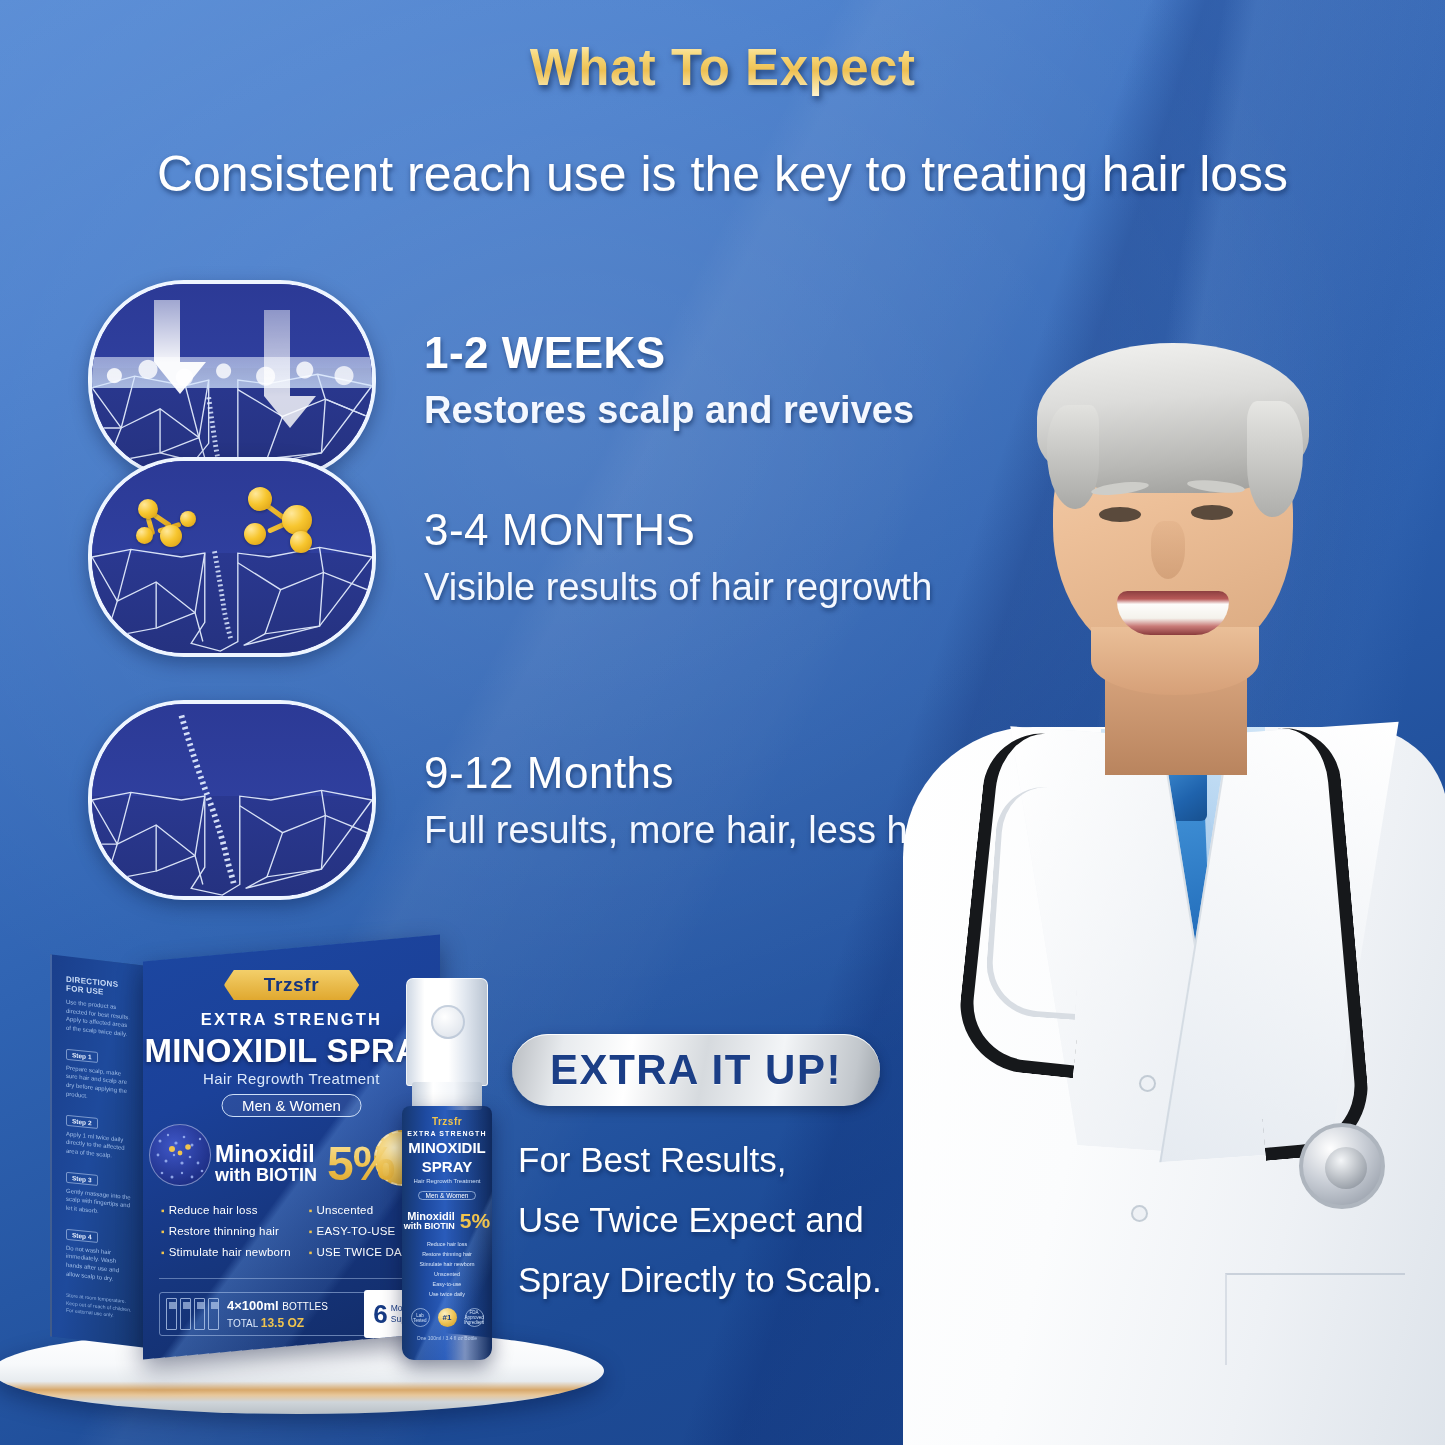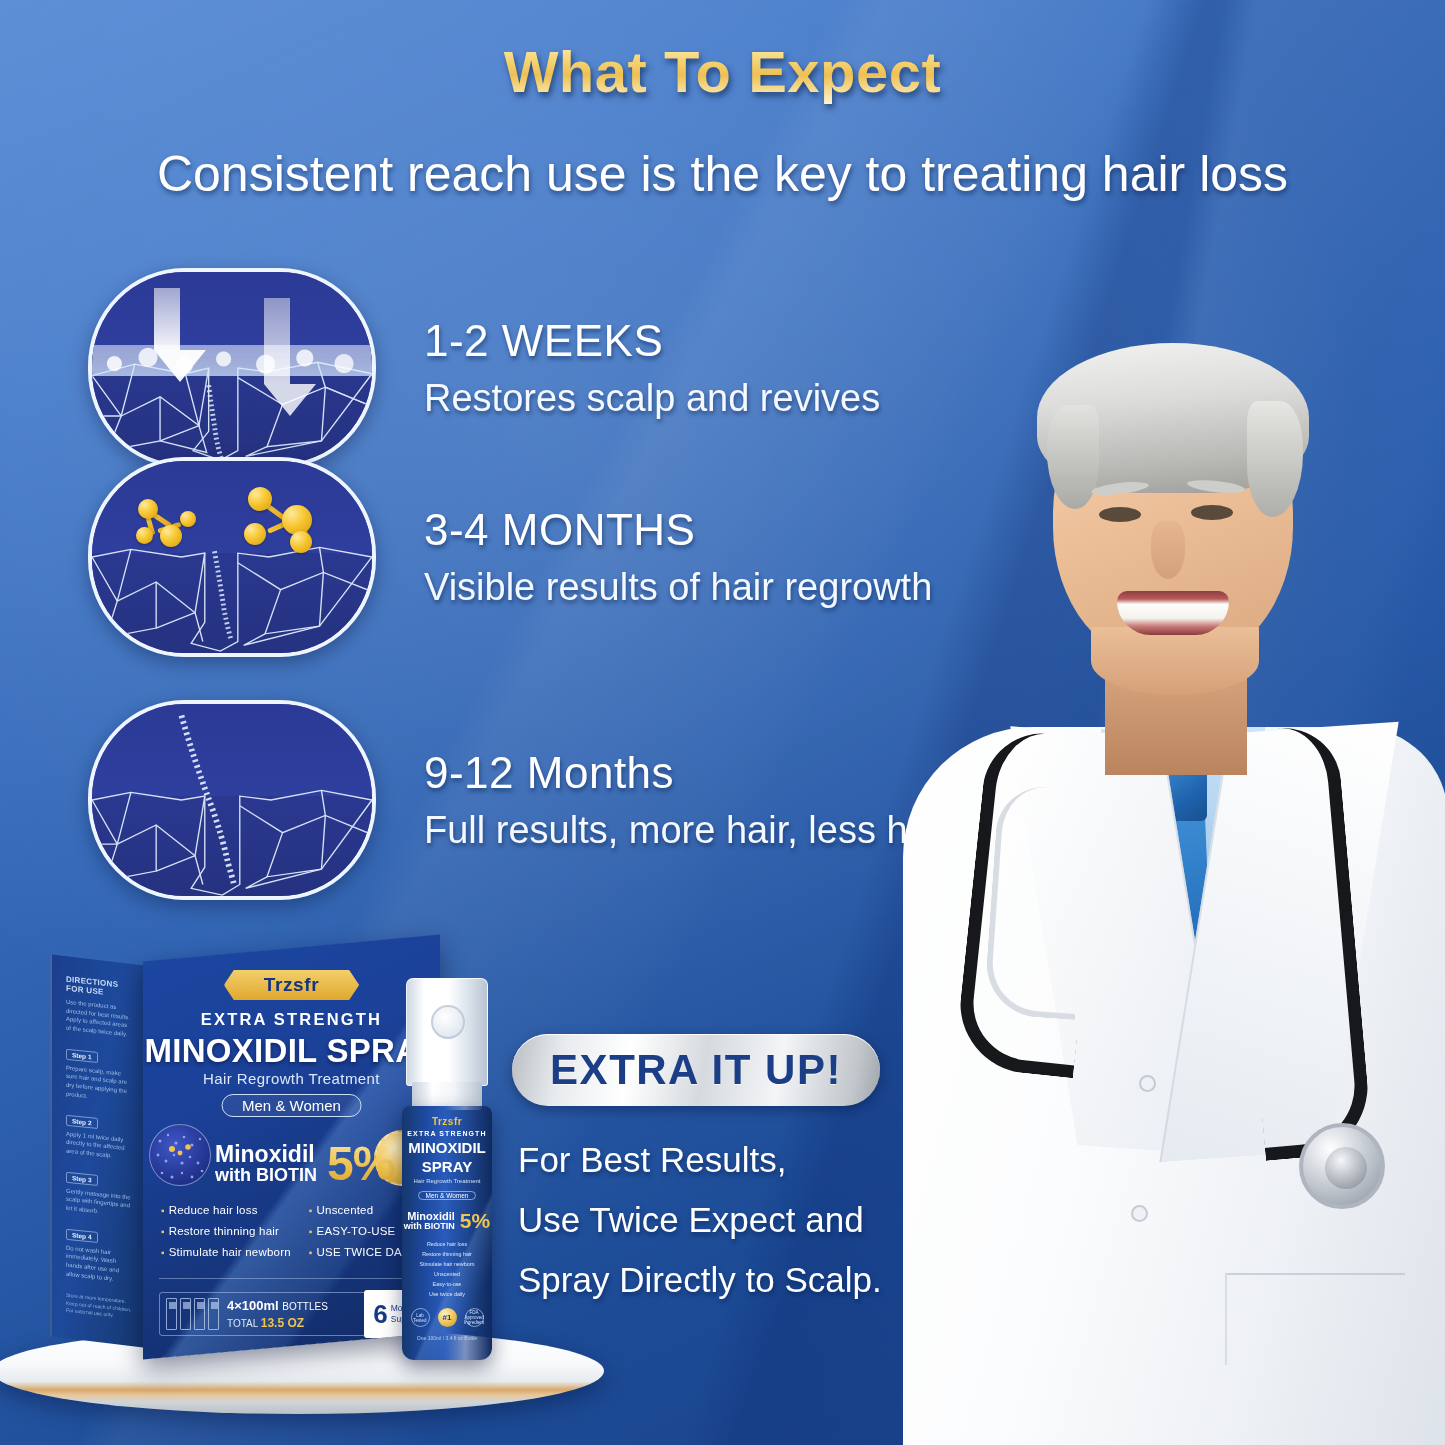--- a/index.html
+++ b/index.html
@@ -43,36 +43,36 @@
   .bg-vignette{
     position:absolute; inset:0;
     background:radial-gradient(ellipse 95% 80% at 38% 30%,
       rgba(255,255,255,.10) 0%, rgba(255,255,255,0) 60%);
   }
 
   
   .title{
     position:absolute; top:38px; left:0; width:100%;
     text-align:center;
-    font-size:58px; font-weight:bold; letter-spacing:.5px;
+    font-size:51px; font-weight:bold; letter-spacing:.5px;
     background:linear-gradient(180deg,#fdf3cf 2%,#f7d97e 28%,#eec052 55%,#f6dd95 78%,#fff4d2 100%);
     -webkit-background-clip:text; background-clip:text;
     color:transparent; -webkit-text-fill-color:transparent;
     filter:drop-shadow(2px 4px 3px rgba(0,20,60,.55));
   }
   .subtitle{
     position:absolute; top:145px; left:0; width:100%;
     text-align:center;
     font-size:50px; color:#ffffff; letter-spacing:0px;
     text-shadow:1px 3px 5px rgba(0,25,70,.55);
   }
 
   
   .step{ position:absolute; display:flex; align-items:center; }
-  .step-1{ left:88px; top:268px; }
+  .step-1{ left:88px; top:280px;font-weight:bold; }
   .step-2{ left:88px; top:457px; }
   .step-3{ left:88px; top:700px; }
 
   .icon-card{
     width:288px; height:200px; position:relative;
     border-radius:96px/98px;
     background:linear-gradient(165deg,#33409f 0%,#2c3c9b 40%,#2a3893 100%);
     border:4px solid #eef5ff;
     overflow:hidden;
     box-shadow:0 6px 18px rgba(0,15,55,.35);

